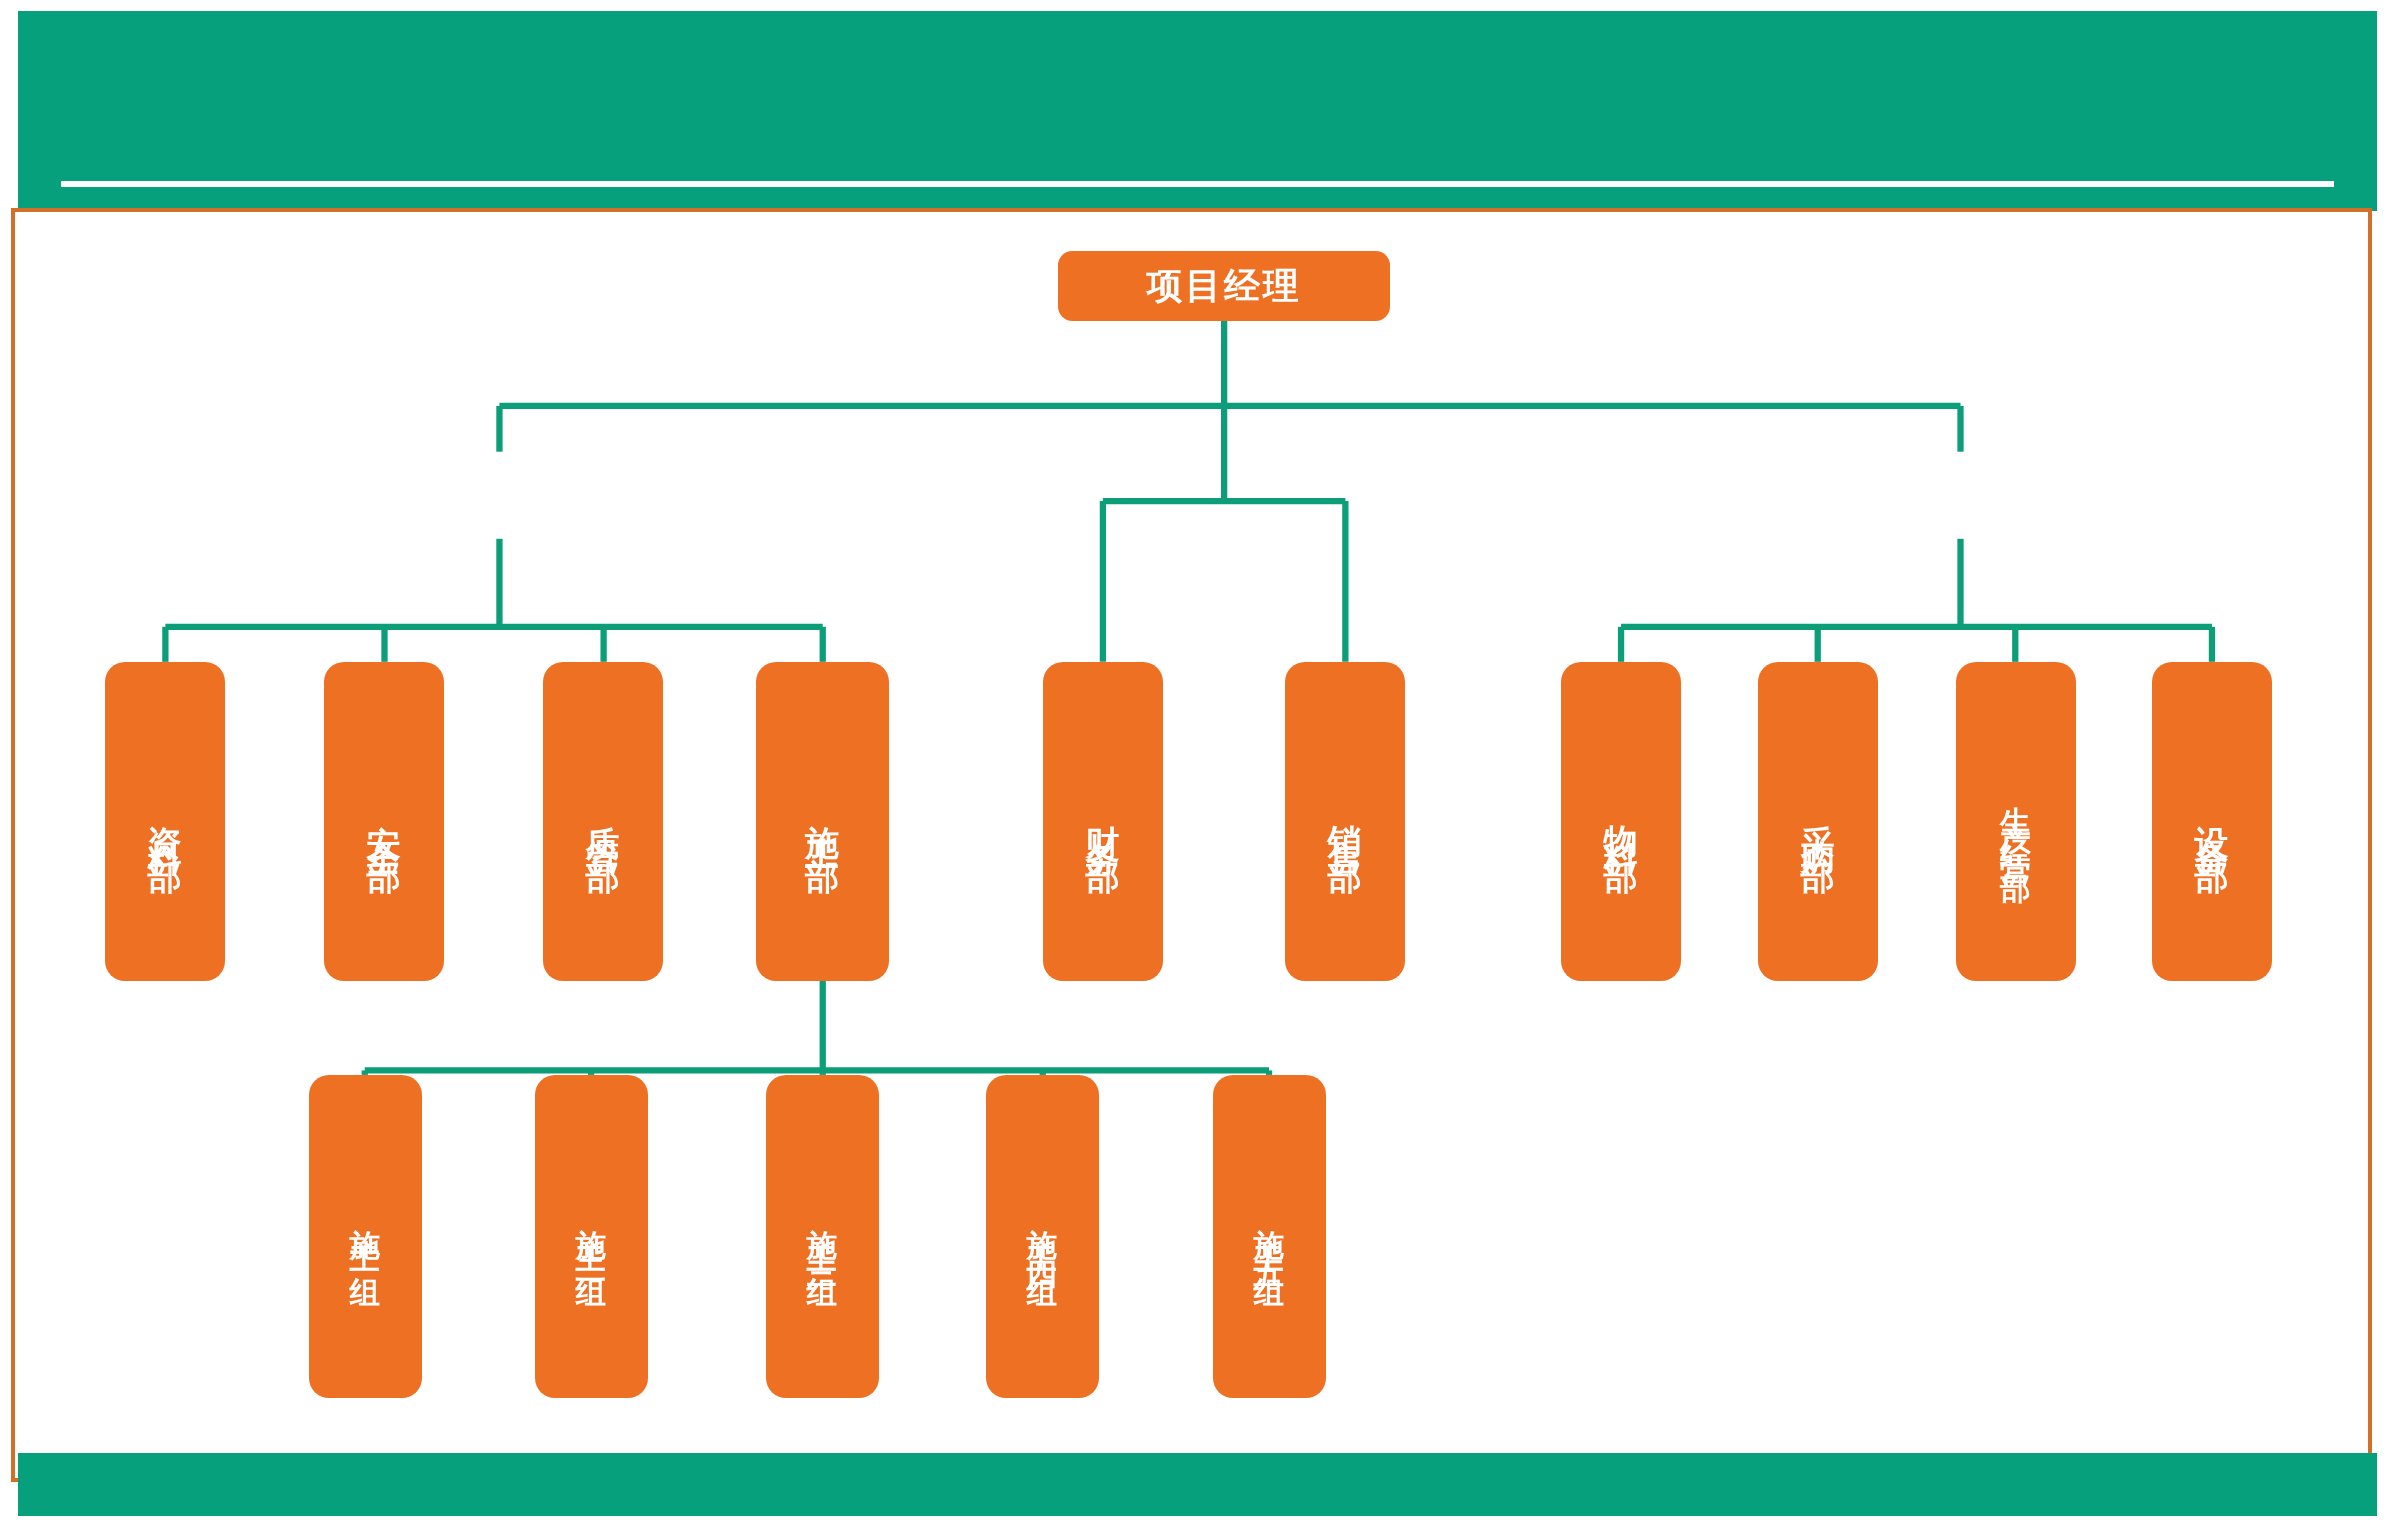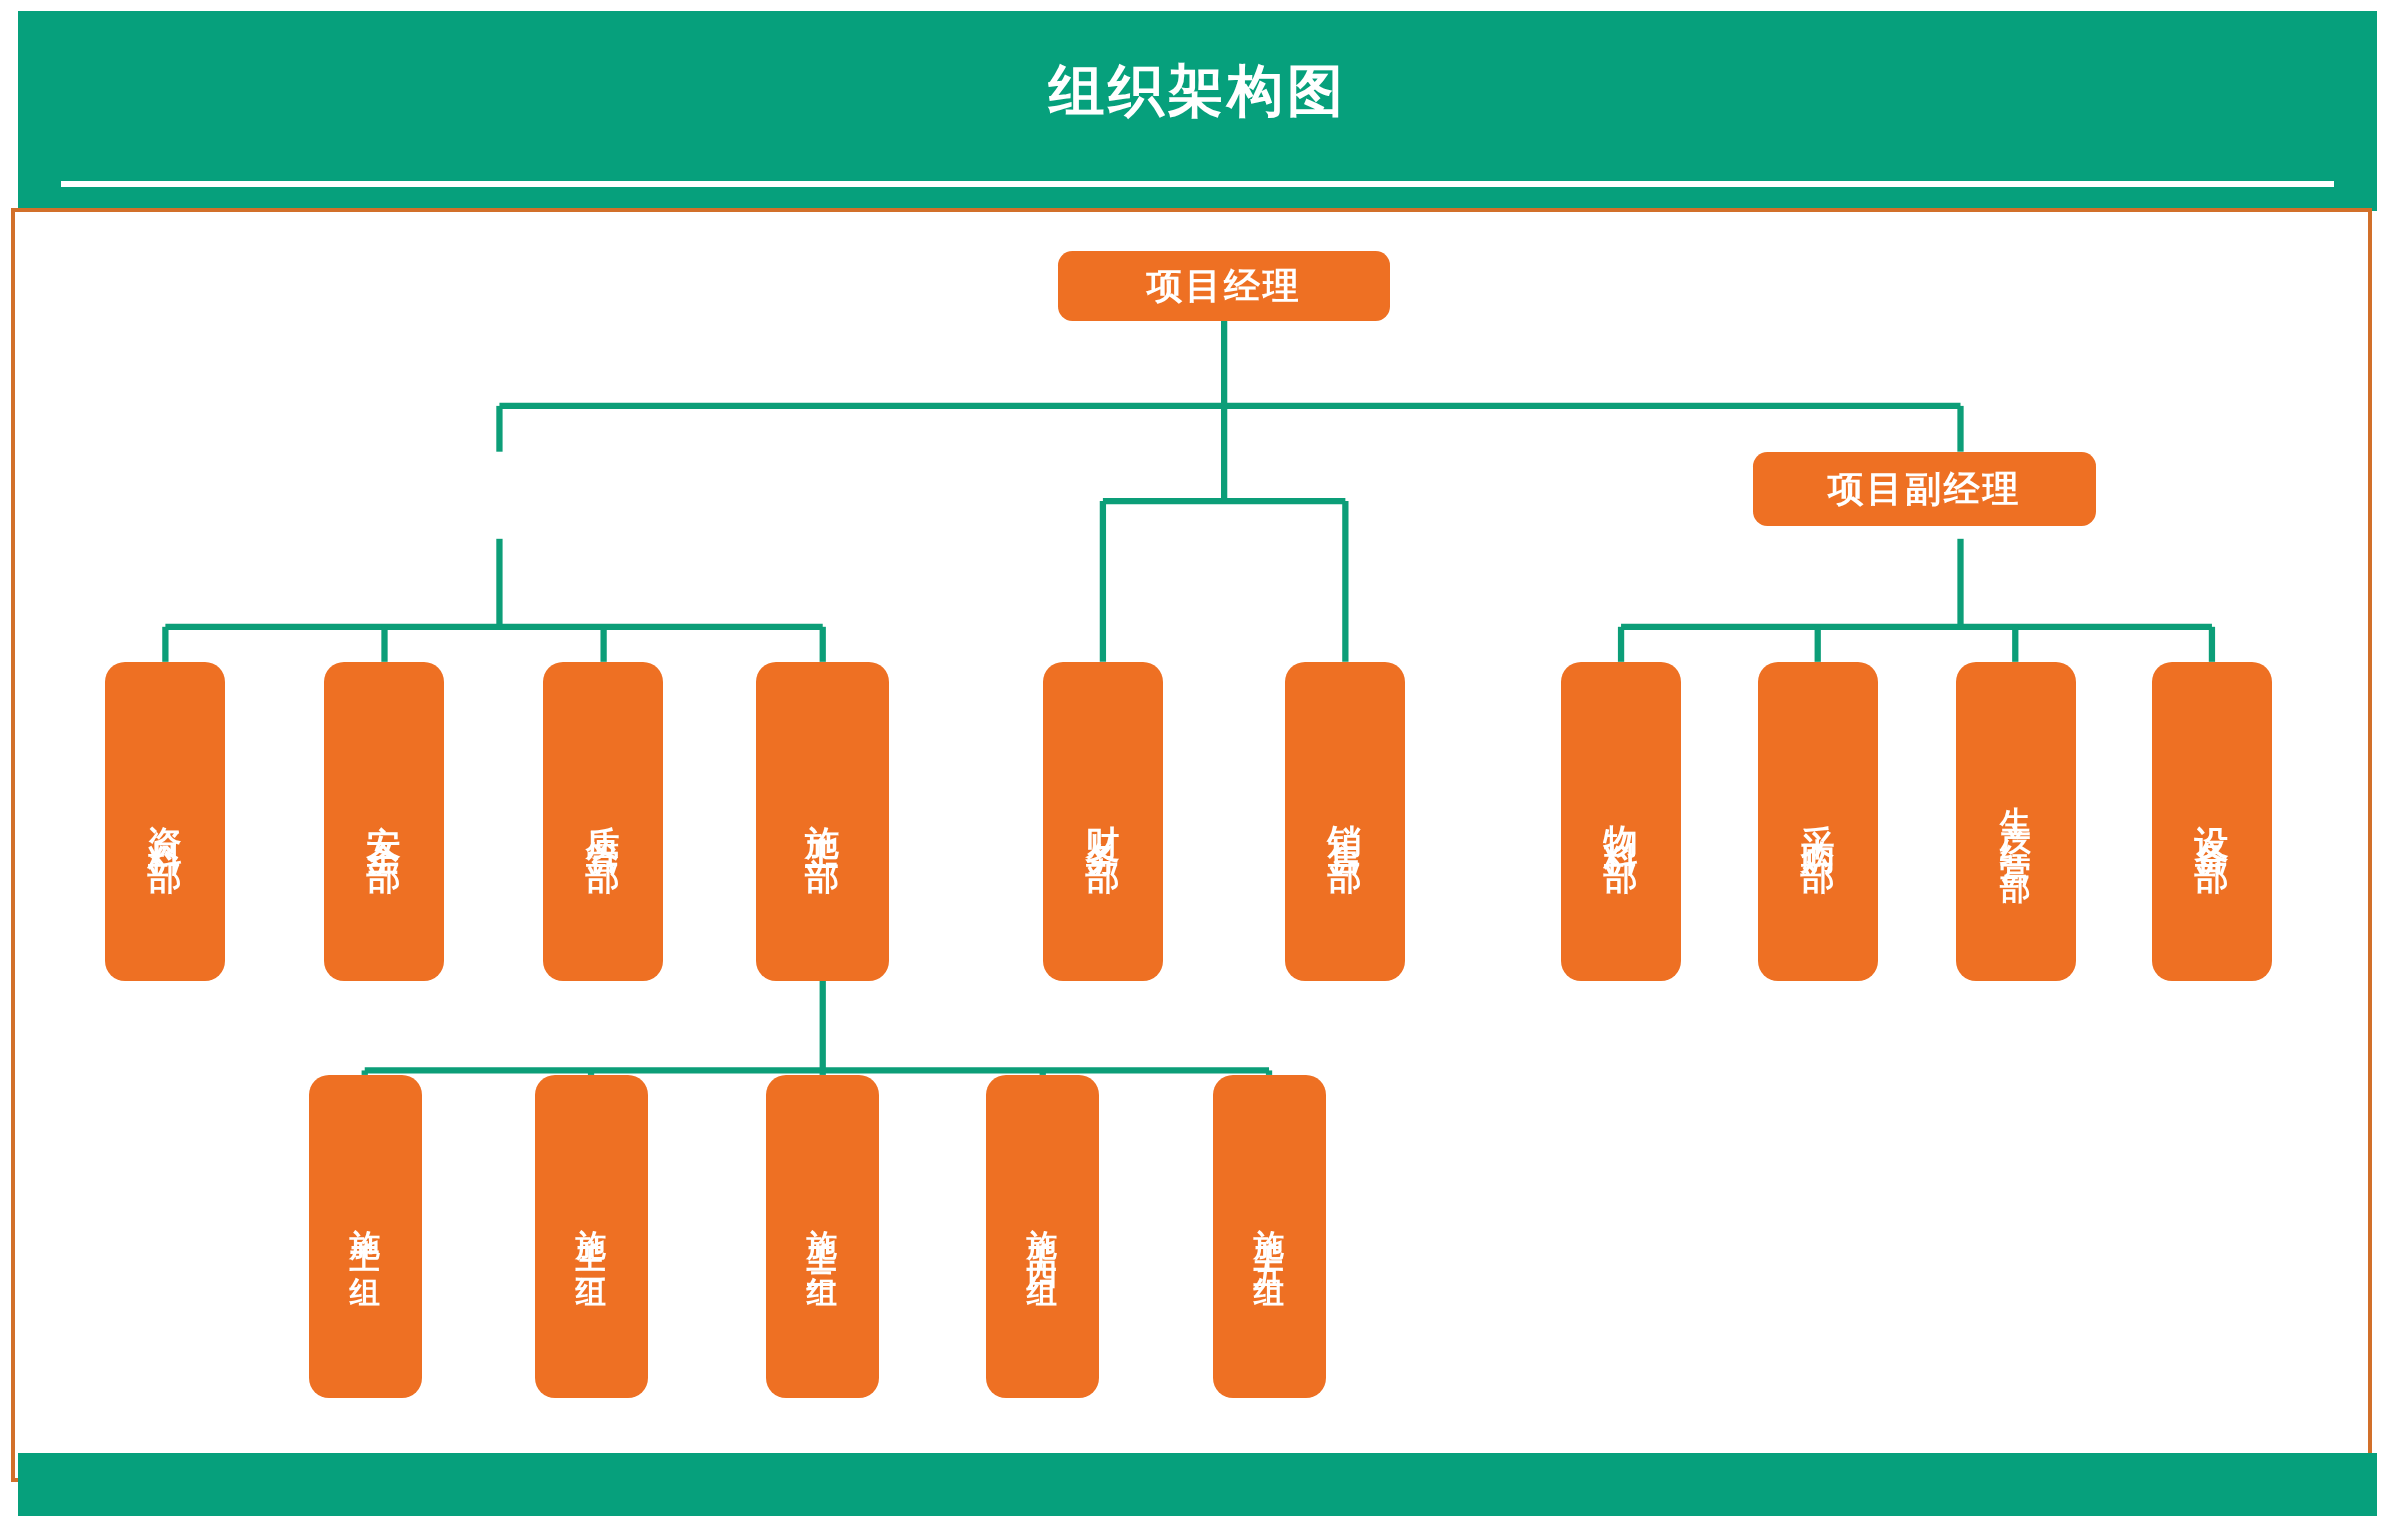--- a/index.html
+++ b/index.html
@@ -122,21 +122,20 @@
   }
   .node.dept.f38 { font-size: 34px; }
   .node.dept.f34 { font-size: 30.5px; }
 </style>
 </head>
 <body>
 
 <div id="page">
 
   <div id="header">
-    <div id="header-title">组织架构图</div>
     <div id="header-rule"></div>
   </div>
 
   <div id="body-frame"></div>
 
   <div id="footer-bar"></div>
 
   <svg id="wires" viewBox="0 0 2660 1706">
     <g stroke="#0C9E78" stroke-width="7" fill="none" stroke-linecap="butt">
 
@@ -177,21 +176,20 @@
       <path d="M 916 1192 L 916 1197"></path>
       <path d="M 1161 1192 L 1161 1197"></path>
       <path d="M 1413 1192 L 1413 1197"></path>
     </g>
   </svg>
 
   <div id="canvas">
 
     <div class="node mgr" style="left:1058px; top:251px; width:332px; height:70px;">项目经理</div>
 
-    <div class="node mgr" style="left:1753px; top:452px; width:343px; height:74px;">项目副经理</div>
 
     <div class="node dept f38" style="left:105px; top:662px; width:120px; height:319px;">
       <span class="vtxt">资料部</span>
     </div>
     <div class="node dept f38" style="left:324px; top:662px; width:120px; height:319px;">
       <span class="vtxt">安全部</span>
     </div>
     <div class="node dept f38" style="left:543px; top:662px; width:120px; height:319px;">
       <span class="vtxt">质管部</span>
     </div>

